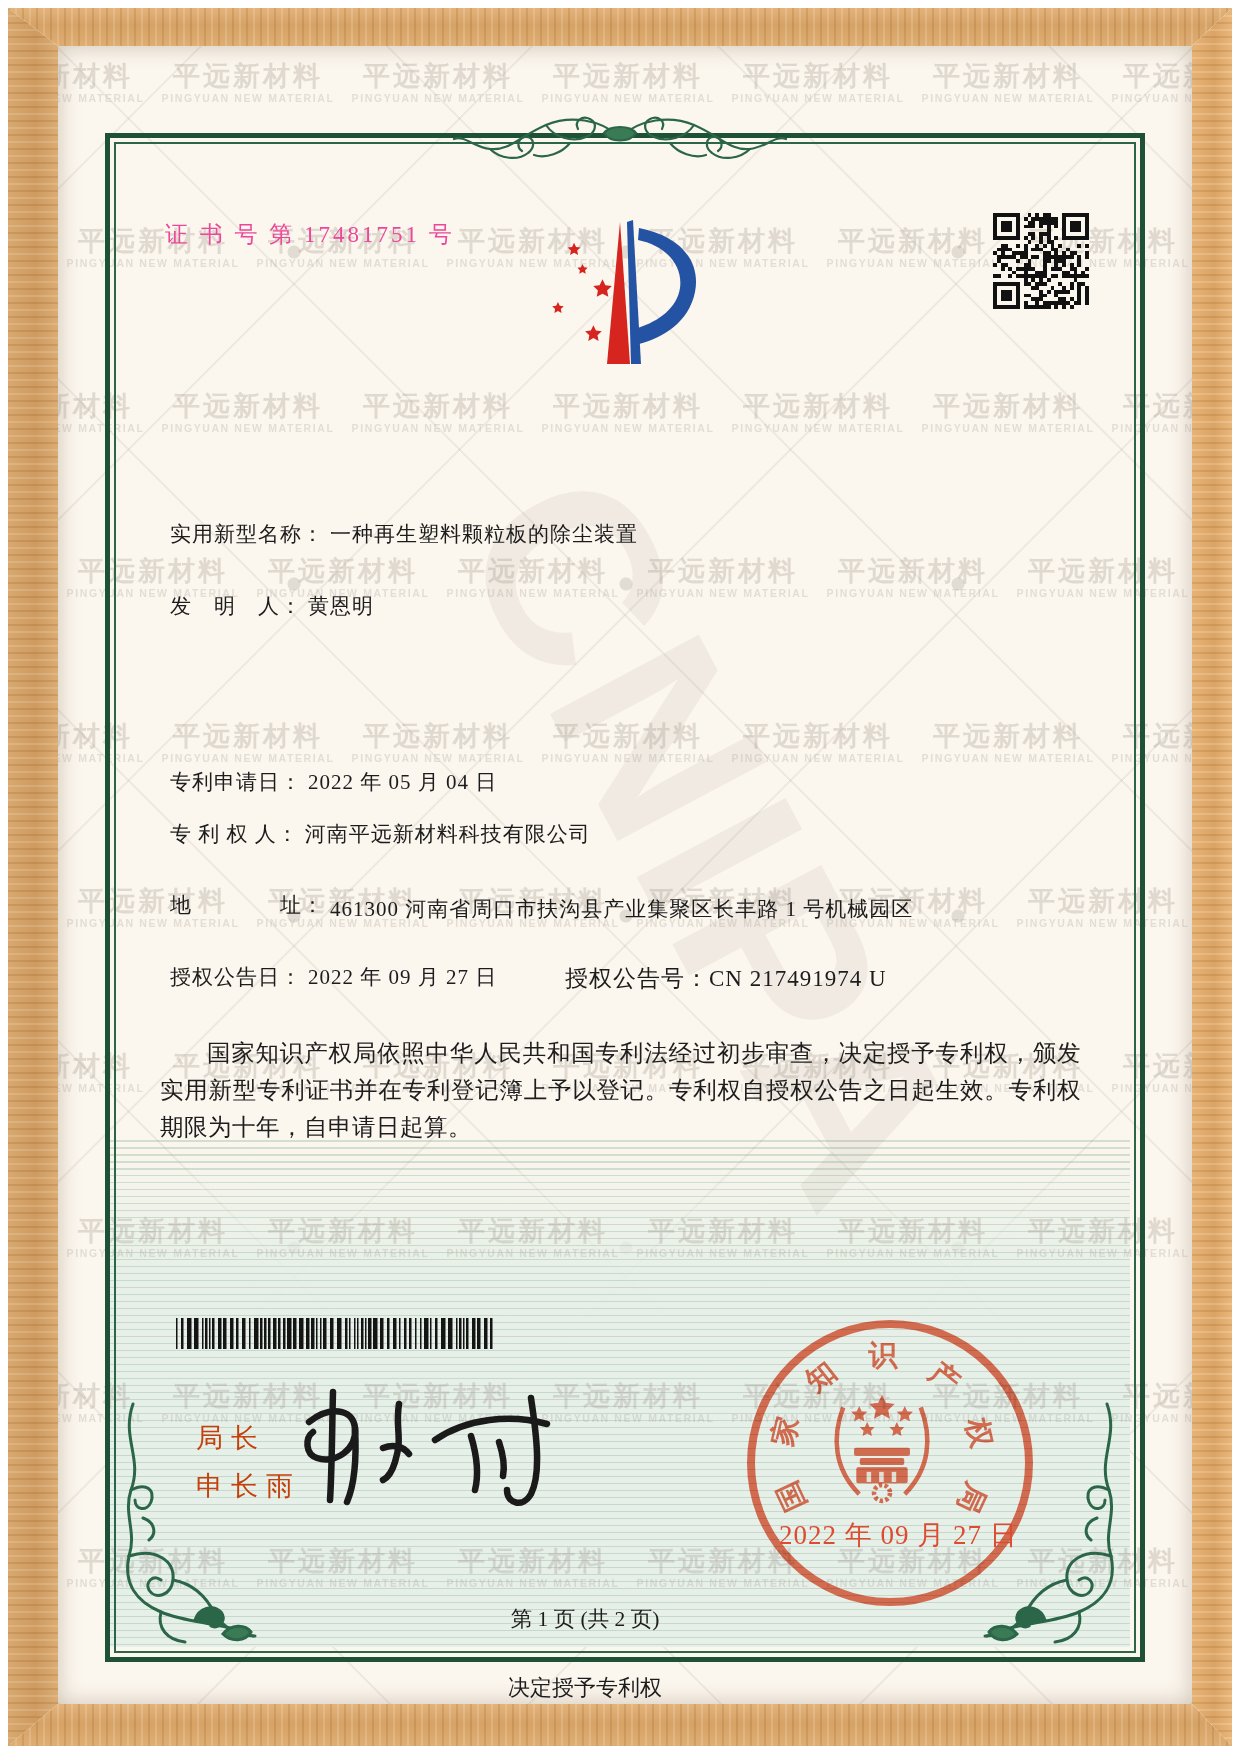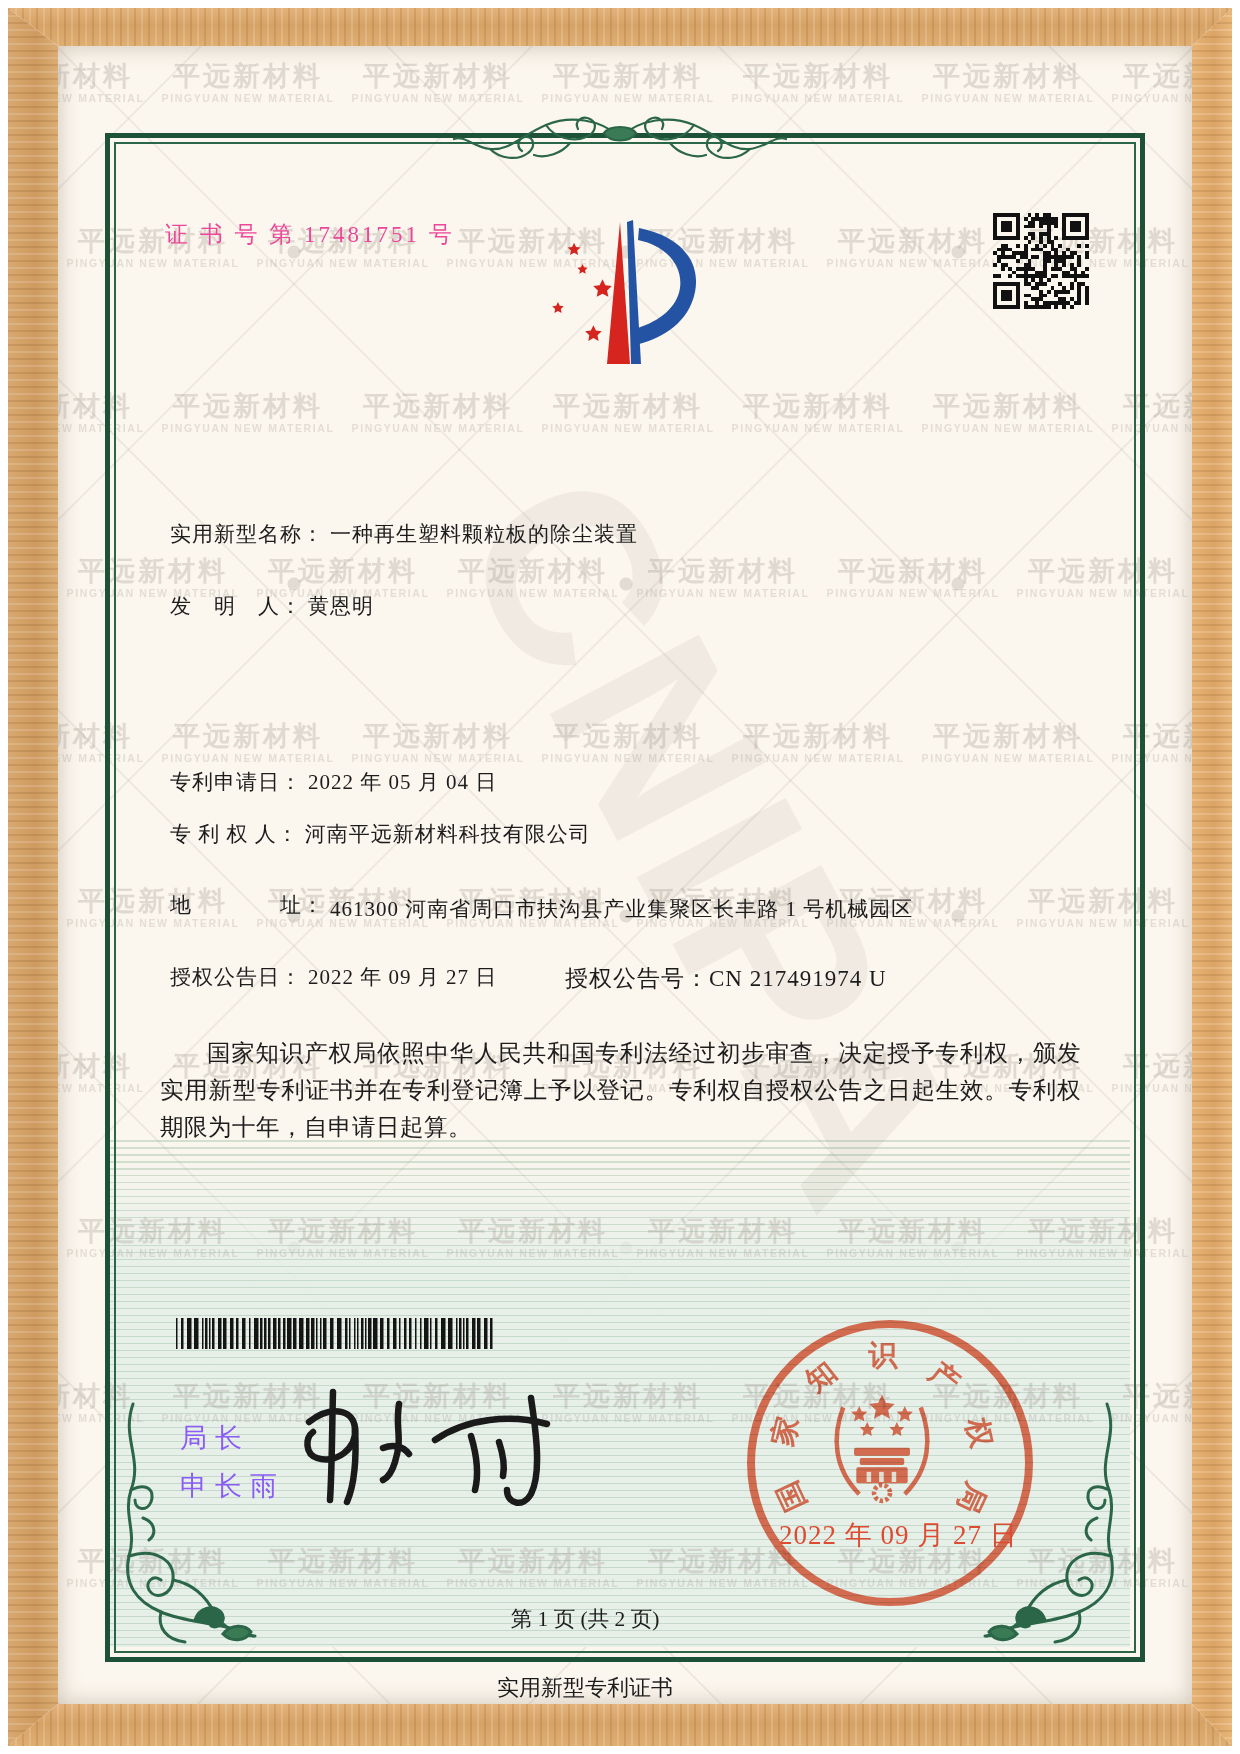--- a/index.html
+++ b/index.html
@@ -51,21 +51,21 @@
   .certno{position:absolute;left:165px;top:219px;font-size:23px;letter-spacing:3px;color:#ec4899;}
   .title{position:absolute;left:0;top:366px;width:1240px;text-align:center;
       font-size:47px;font-weight:bold;letter-spacing:12px;color:#161616;}
   .field{position:absolute;left:170px;font-size:21px;color:#1c1c1c;letter-spacing:1px;}
   .field .fvalue{margin-left:6px;}
   .addr .fvalue{display:inline-block;width:615px;vertical-align:top;line-height:36px;}
   .grant2{position:absolute;left:565px;font-size:23px;color:#1c1c1c;letter-spacing:1px;}
   .paras{position:absolute;left:148px;top:1023px;width:945px;}
   .paras p{margin:12px;font-size:23.5px;line-height:37px;text-indent:2em;text-align:justify;
       letter-spacing:.5px;color:#1d1d1d;}
-  .bureau{position:absolute;left:180px;font-size:27px;letter-spacing:8px;color:#8b5cf6;}
+  .bureau{position:absolute;left:196px;font-size:27px;letter-spacing:8px;color:#c2410c;}
   .pagenum{position:absolute;left:460px;top:1604px;width:250px;text-align:center;font-size:21.5px;color:#1c1c1c;}
   .footnote{position:absolute;left:460px;top:1673px;width:250px;text-align:center;font-size:22px;color:#1c1c1c;}
   
   .barcode{position:absolute;left:176px;top:1318px;width:320px;height:31px;}
   
   .qr{position:absolute;left:993px;top:213px;width:96px;height:96px;}
   
   .logo{position:absolute;left:535px;top:218px;width:176px;height:146px;}
   
   .sig{position:absolute;left:295px;top:1378px;width:280px;height:132px;}
@@ -789,15 +789,15 @@
         <rect x="36" y="78" width="5" height="10" fill="#fdeee8"></rect>
         <rect x="47" y="78" width="5" height="10" fill="#fdeee8"></rect>
         <rect x="58" y="78" width="5" height="10" fill="#fdeee8"></rect>
         <circle cx="50" cy="97" r="7" fill="none" stroke-width="4" stroke-dasharray="3 2"></circle>
       </g>
     </svg>
   </div>
   <div class="seal-date">2022 年 09 月 27 日</div>
 
   <div class="pagenum">第 1 页 (共 2 页)</div>
-  <div class="footnote">实用新型专利证书</div>
+  <div class="footnote">决定授予专利权</div>
 
 </div>
 
 </body></html>

